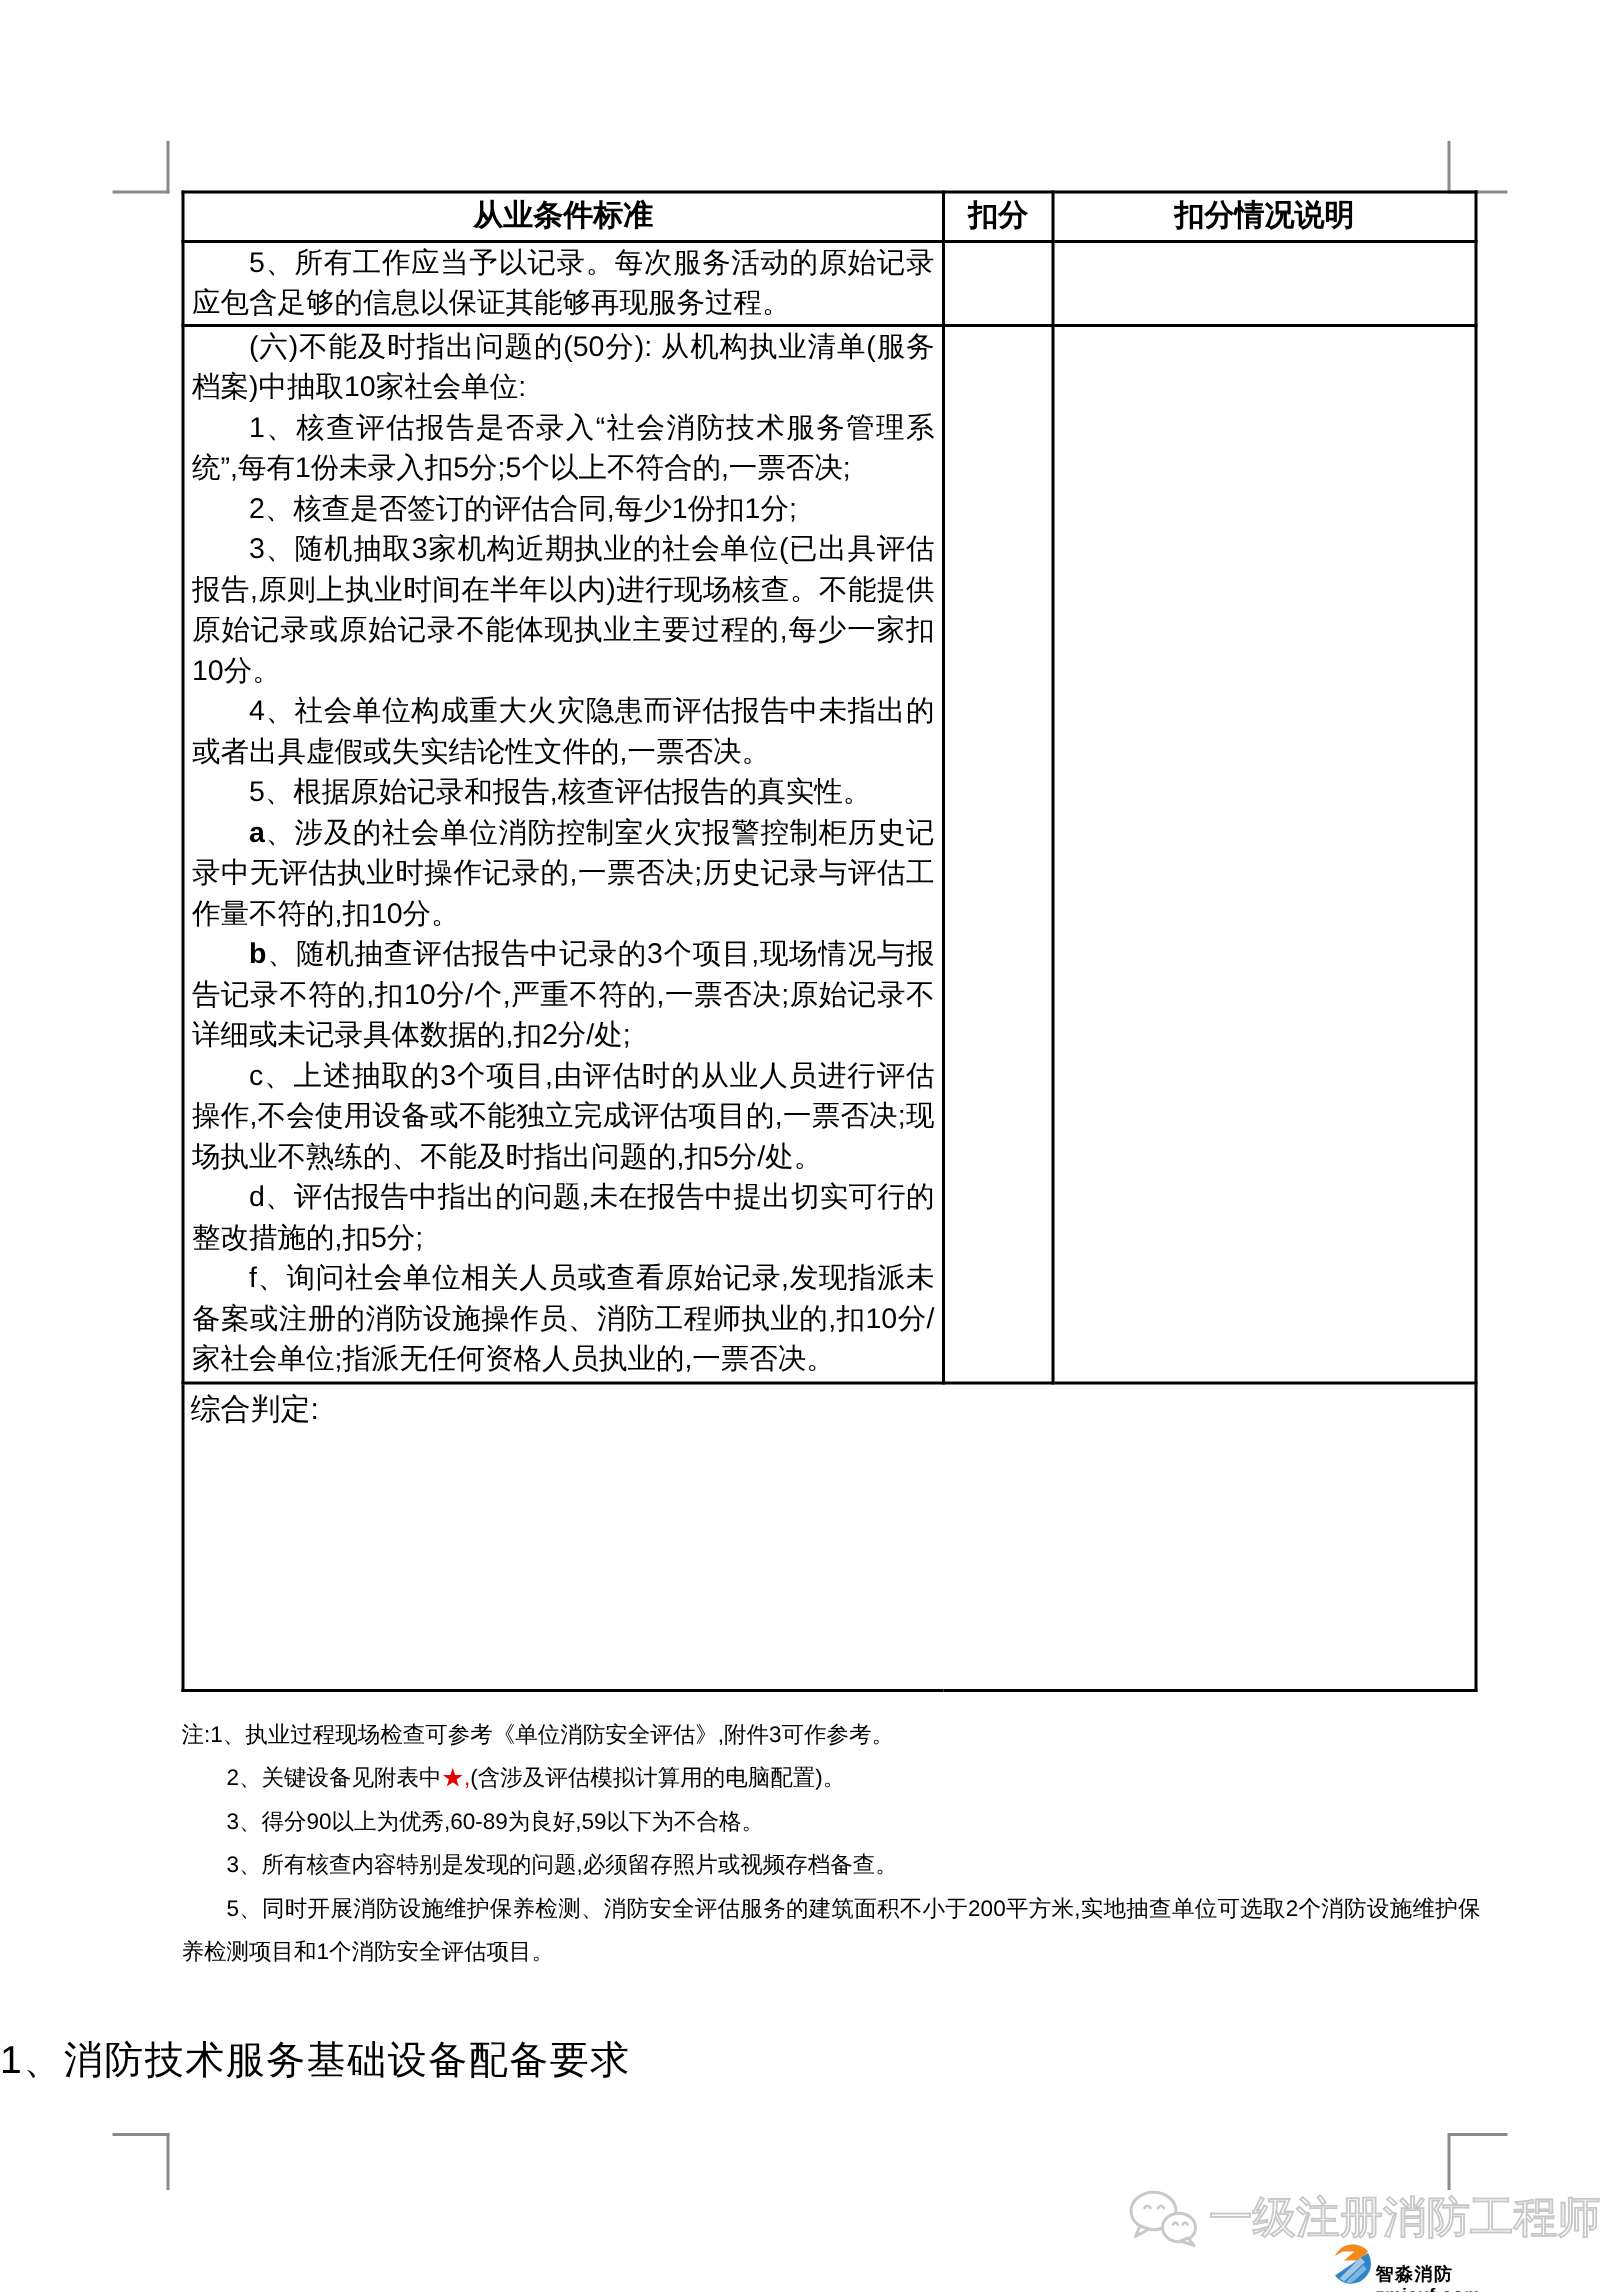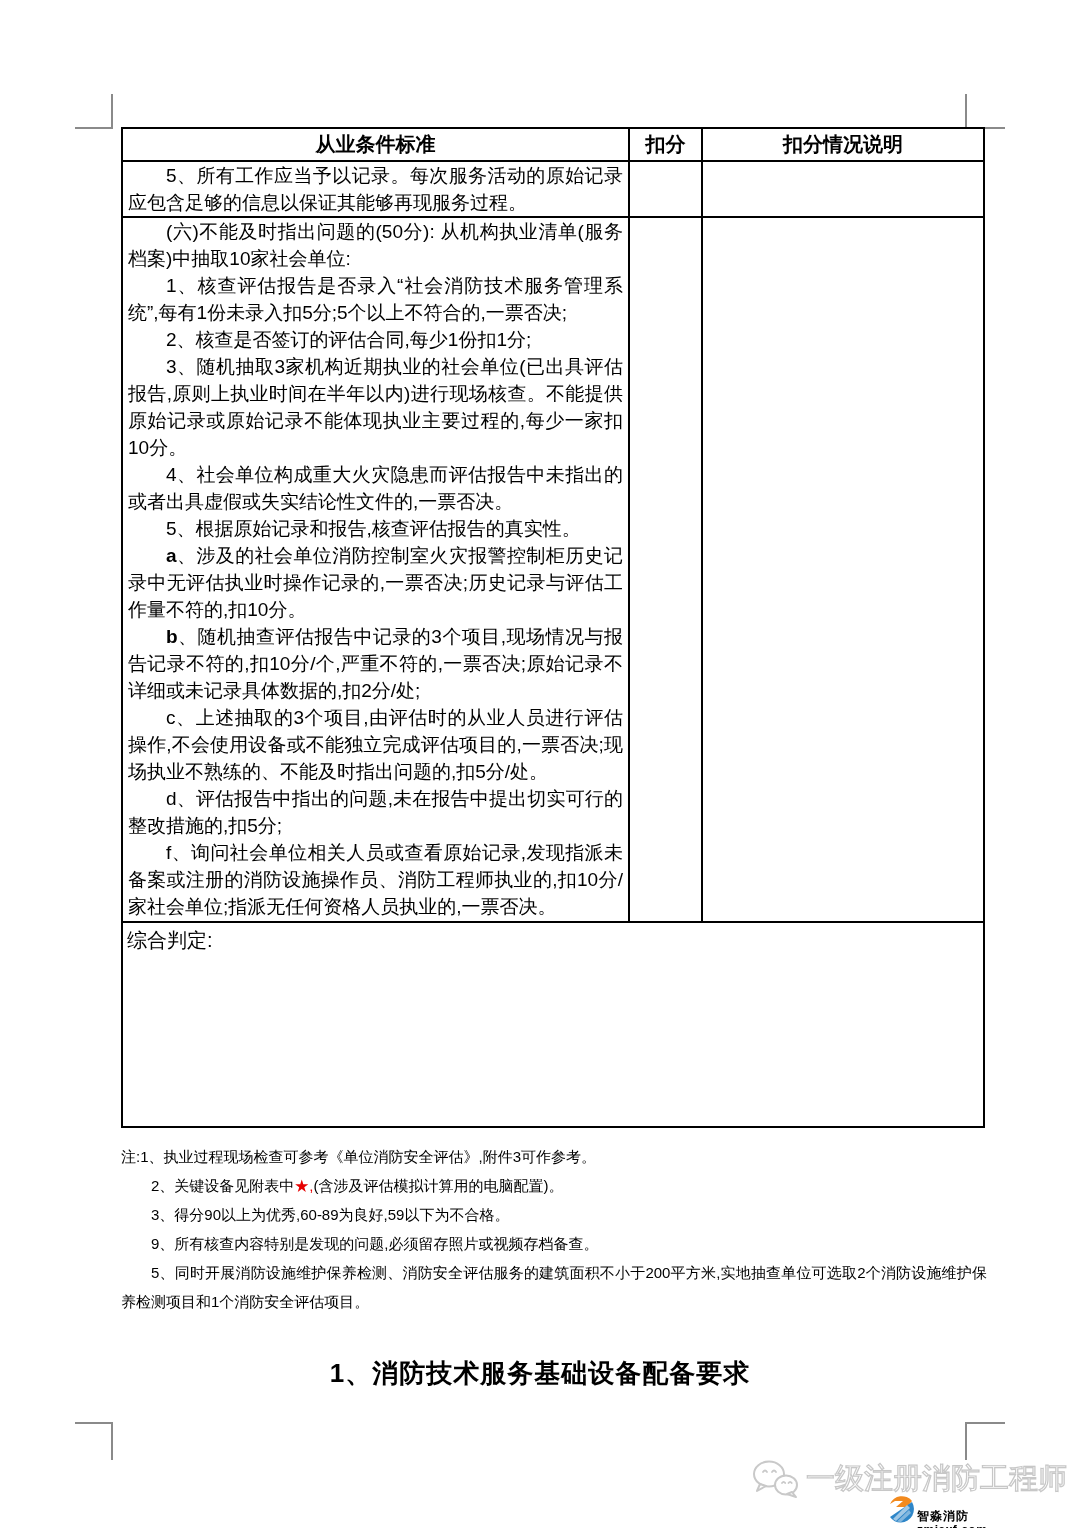--- a/index.html
+++ b/index.html
@@ -34,22 +34,22 @@
   
   .notes{
     position:absolute;left:121px;top:1126px;width:866px;
     font-size:15px;line-height:29px;text-align:justify;margin-top:16px;
   }
   .note-item{text-indent:2em;}
   .note-item.first{text-indent:0;}
   .red{color:#e60000;}
   
   .section-title{
-    position:absolute;left:0;top:1356px;width:1080px;text-align:center;
-    font-size:26px;font-weight:700;letter-spacing:1px;
+    position:absolute;left:0;top:1356px;width:1080px;text-align:left;
+    font-size:26px;font-weight:400;letter-spacing:1px;
   }
   
   .wm-text{
     position:absolute;left:806px;top:1459px;white-space:nowrap;
     font-size:29px;font-weight:400;color:#ffffff;
     -webkit-text-stroke:1.2px #c7c7c7;
     text-shadow:0 0 1px #d9d9d9;
   }
   .wechat-icon{position:absolute;left:750px;top:1459px;}
   .zm-logo{position:absolute;left:887px;top:1495px;}
@@ -108,21 +108,21 @@
   <tr style="height:205px;">
     <td class="judgment-cell" colspan="3">综合判定:</td>
   </tr>
 </tbody>
   </table>
 
 <div class="notes">
     <div class="note-item first"><span>注:</span><span>1、执业过程现场检查可参考《单位消防安全评估》,附件3可作参考。</span></div>
     <div class="note-item"><span>2、关键设备见附表中</span><span class="red">★,</span><span>(含涉及评估模拟计算用的电脑配置)。</span></div>
     <div class="note-item"><span>3、得分90以上为优秀,60-89为良好,59以下为不合格。</span></div>
-    <div class="note-item"><span>9、所有核查内容特别是发现的问题,必须留存照片或视频存档备查。</span></div>
+    <div class="note-item"><span>3、所有核查内容特别是发现的问题,必须留存照片或视频存档备查。</span></div>
     <div class="note-item"><span>5、同时开展消防设施维护保养检测、消防安全评估服务的建筑面积不小于200平方米,实地抽查单位可选取2个消防设施维护保养检测项目和1个消防安全评估项目。</span></div>
   </div>
 
 <div class="section-title">1、消防技术服务基础设备配备要求</div>
 
 <svg class="wechat-icon" width="52" height="40" viewBox="0 0 52 40">
   <g fill="#ffffff" stroke="#c9c9c9" stroke-width="2">
     <ellipse cx="19" cy="15" rx="15" ry="12.5"></ellipse>
     <path d="M10 25 L7 32 L16 27 Z" stroke-linejoin="round"></path>
     <ellipse cx="36" cy="26" rx="11" ry="9.5"></ellipse>

